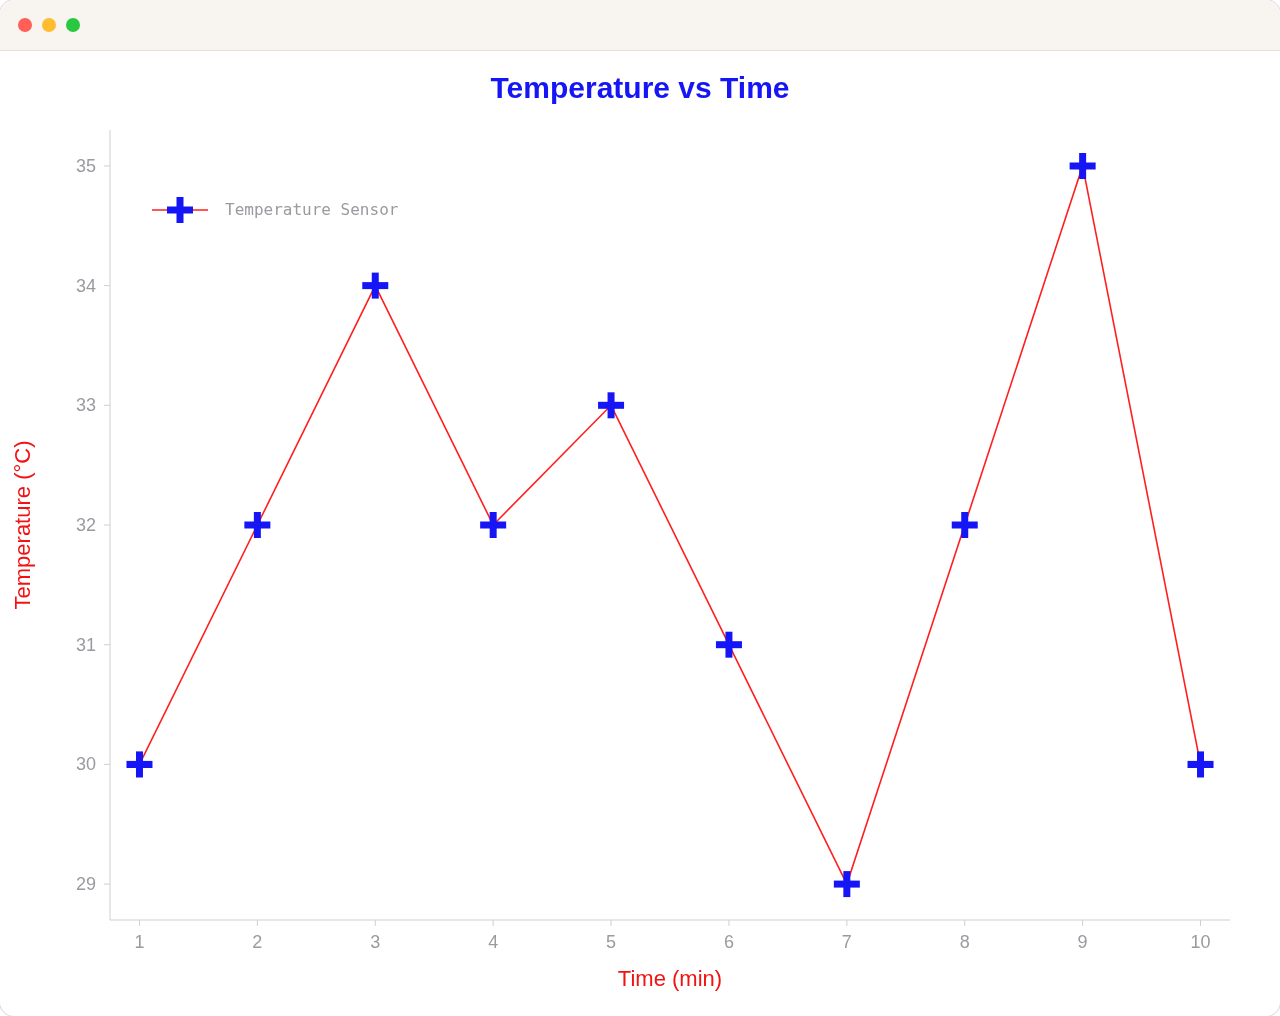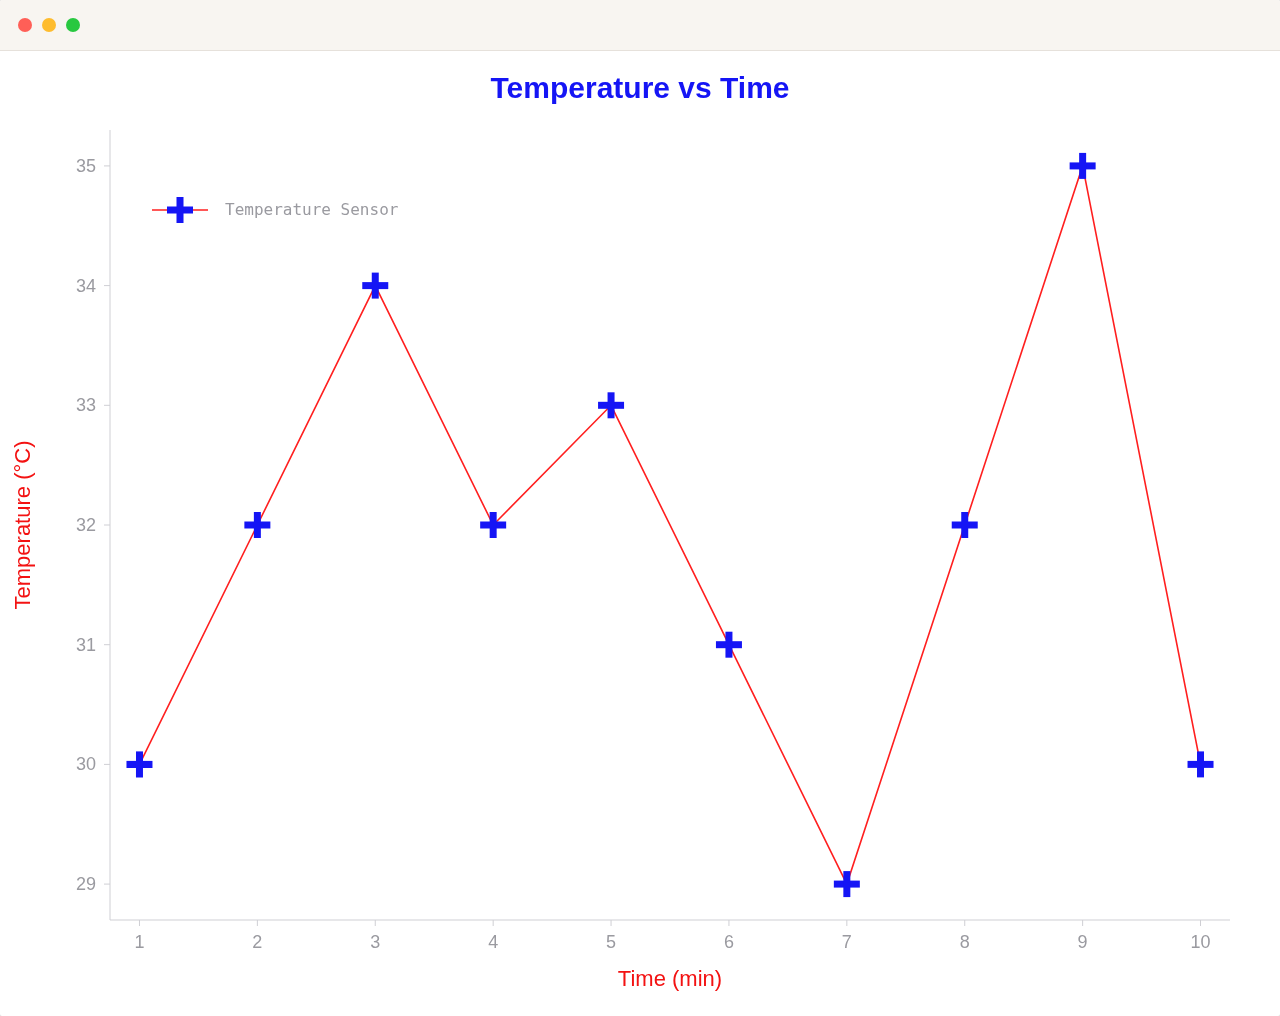--- a/index.html
+++ b/index.html
@@ -1,16 +1,16 @@
 <!DOCTYPE html>
 <html><head>
 <meta charset="utf-8">
 <style>
   html,body{margin:0;padding:0;width:1280px;height:1016px;background:#fff;font-family:-apple-system,Helvetica,Arial,sans-serif;}
-  .window{position:absolute;left:0;top:0;width:1280px;height:1016px;border-radius:2px;overflow:hidden;box-shadow:0 0 0 1px rgba(0,0,0,0.15);background:#fff;}
+  .window{position:absolute;left:0;top:0;width:1280px;height:1016px;border-radius:14px;overflow:hidden;box-shadow:0 0 0 1px rgba(0,0,0,0.15);background:#fff;}
   .titlebar{height:50px;background:#f8f5f1;display:flex;align-items:center;padding-left:18px;border-bottom:1px solid #e6e1db;}
   .traffic{display:flex;gap:10px;}
   .traffic span{width:14px;height:14px;border-radius:50%;display:block;}
   .t-close{background:#ff5f57;}
   .t-min{background:#febc2e;}
   .t-max{background:#28c840;}
   .chart-area{position:absolute;left:0;top:50px;width:1280px;height:966px;}
   svg{display:block;}
   .chart-title{font-size:30px;font-weight:600;fill:#1515f5;}
   .axis-label-x{font-size:22px;font-weight:500;fill:#f31212;}

